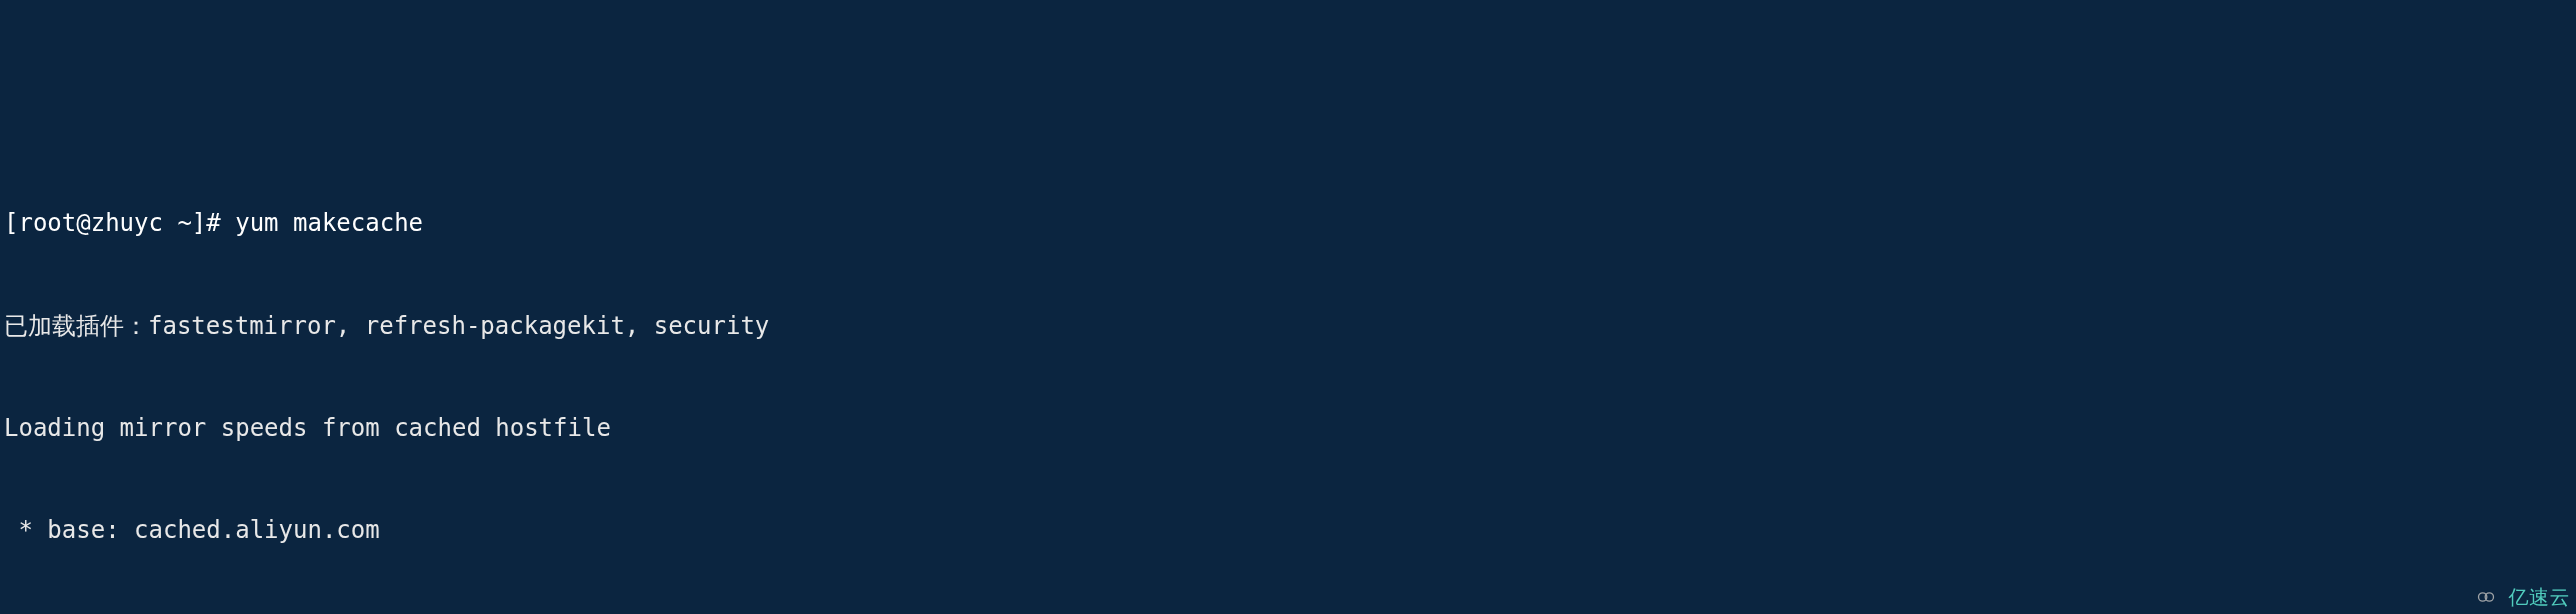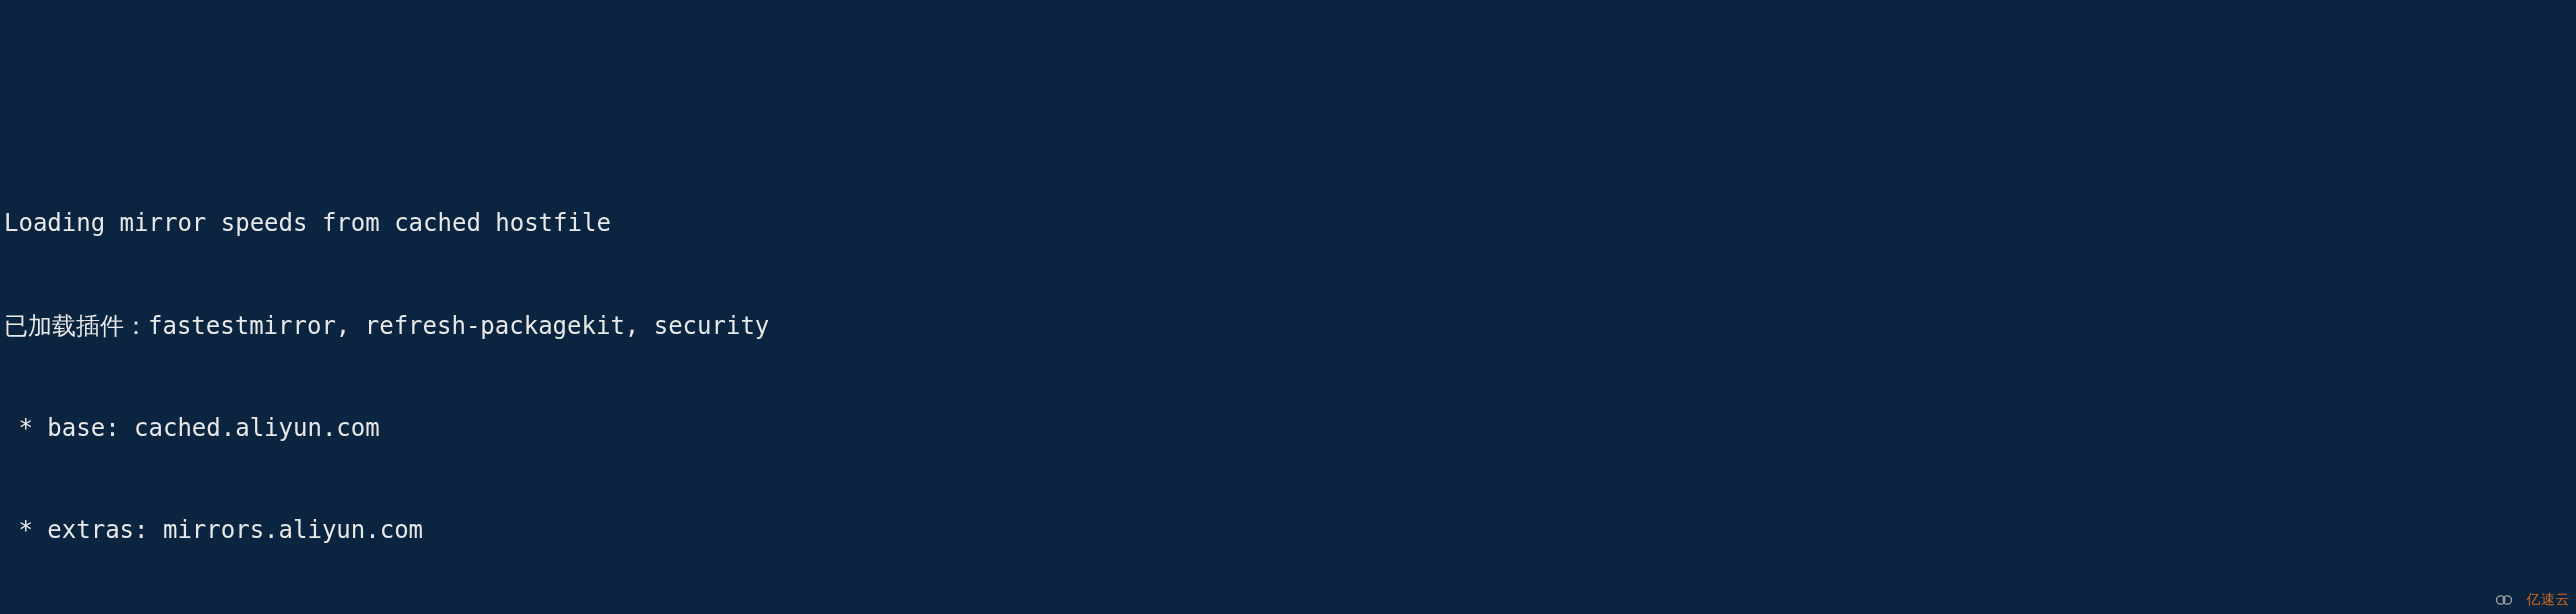--- a/index.html
+++ b/index.html
@@ -31,44 +31,45 @@
       color: #ffffff;
     }
     .prompt-cmd {
       color: #ffffff;
     }
     .watermark {
       position: absolute;
       right: 6px;
       bottom: 4px;
       font-family: Arial, sans-serif;
-      font-size: 14px;
-      color: #f97316;
+      font-size: 20px;
+      color: #5eead4;
       display: flex;
       align-items: center;
       gap: 12px;
       opacity: 0.85;
       letter-spacing: 0.5px;
     }
     .watermark-icon {
       width: 22px;
       height: 22px;
       display: inline-flex;
       align-items: center;
       justify-content: center;
     }
   </style>
 </head>
 <body>
 
 
 
 <div class="terminal">
+  <div class="line"><span class="prompt-host">[root@zhuyc ~]#</span> <span class="prompt-cmd">yum makecache</span></div>
+  <div class="line">已加载插件：fastestmirror, refresh-packagekit, security</div>
   <div class="line">Loading mirror speeds from cached hostfile</div>
-  <div class="line">已加载插件：fastestmirror, refresh-packagekit, security</div>
   <div class="line"> * base: cached.aliyun.com</div>
   <div class="line"> * extras: mirrors.aliyun.com</div>
   
   
   
   
   
 </div>
 
 <div class="watermark">

